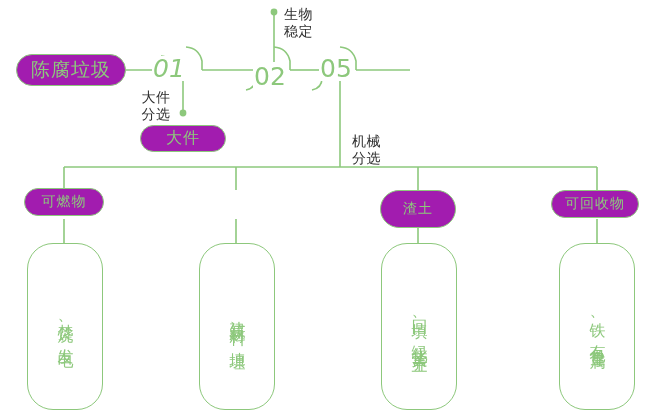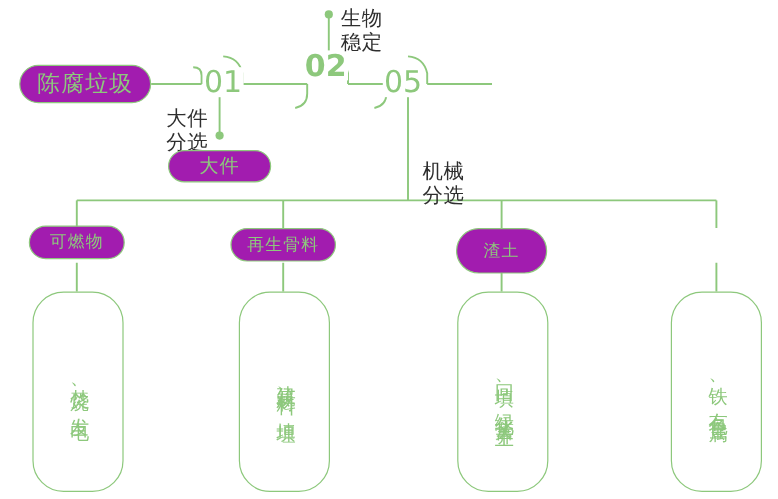--- a/index.html
+++ b/index.html
@@ -39,21 +39,21 @@
     letter-spacing:0px;
     background:#fff;
     padding:0 1px;
     line-height:1;
   }
 
   
   .annot{
     position:absolute;
     color:#2e2e2e;
-    font-size:17px;
+    font-size:14px;
     line-height:1.18;
     text-align:left;
     white-space:pre-line;
     letter-spacing:0.5px;
   }
 
   
   .tallbox{
     position:absolute;
     box-sizing:border-box;
@@ -122,43 +122,43 @@
     </g>
 
     <circle cx="183" cy="113" r="3.4" fill="#8dc87c"></circle>
     <circle cx="274" cy="12" r="3.4" fill="#8dc87c"></circle>
   </svg>
 
   <div class="pill pill-main" style="left:16px;top:54px;width:110px;height:32px;">
     <span>陈腐垃圾</span>
   </div>
 
-  <div class="stepnum" style="left:169px;top:56px;">01</div>
-  <div class="stepnum" style="left:253px;top:42px;font-weight:bold;">02</div>
+  <div class="stepnum" style="left:152px;top:56px;font-style:italic;">01</div>
+  <div class="stepnum" style="left:253px;top:64px;">02</div>
   <div class="stepnum" style="left:319px;top:56px;">05</div>
 
   <div class="annot" style="left:133px;top:89px;width:46px;text-align:center;">大件
 分选</div>
   <div class="annot" style="left:284px;top:6px;width:46px;">生物
 稳定</div>
   <div class="annot" style="left:352px;top:88px;width:46px;margin-top:45px;">机械
 分选</div>
 
   <div class="pill pill-sub" style="left:140px;top:125px;width:86px;height:27px;">
     <span>大件</span>
   </div>
 
   <div class="pill pill-cat" style="left:24px;top:188px;width:80px;height:28px;">
     <span>可燃物</span>
   </div>
-  <div class="pill pill-cat" style="left:192px;top:190px;width:88px;height:28px;">
-    <span>再生骨料</span>
-  </div>
   <div class="pill pill-cat" style="left:380px;top:190px;width:76px;height:38px;">
     <span>渣土</span>
+  </div>
+  <div class="pill pill-cat" style="left:551px;top:190px;width:88px;height:28px;">
+    <span>可回收物</span>
   </div>
 
   <div class="tallbox" style="left:27px;top:243px;width:76px;height:167px;">
     <span class="vtext">焚烧、发电</span>
   </div>
 
   <div class="tallbox" style="left:199px;top:243px;width:76px;height:167px;">
     <span class="vtext">建筑材料、填埋</span>
   </div>
 

